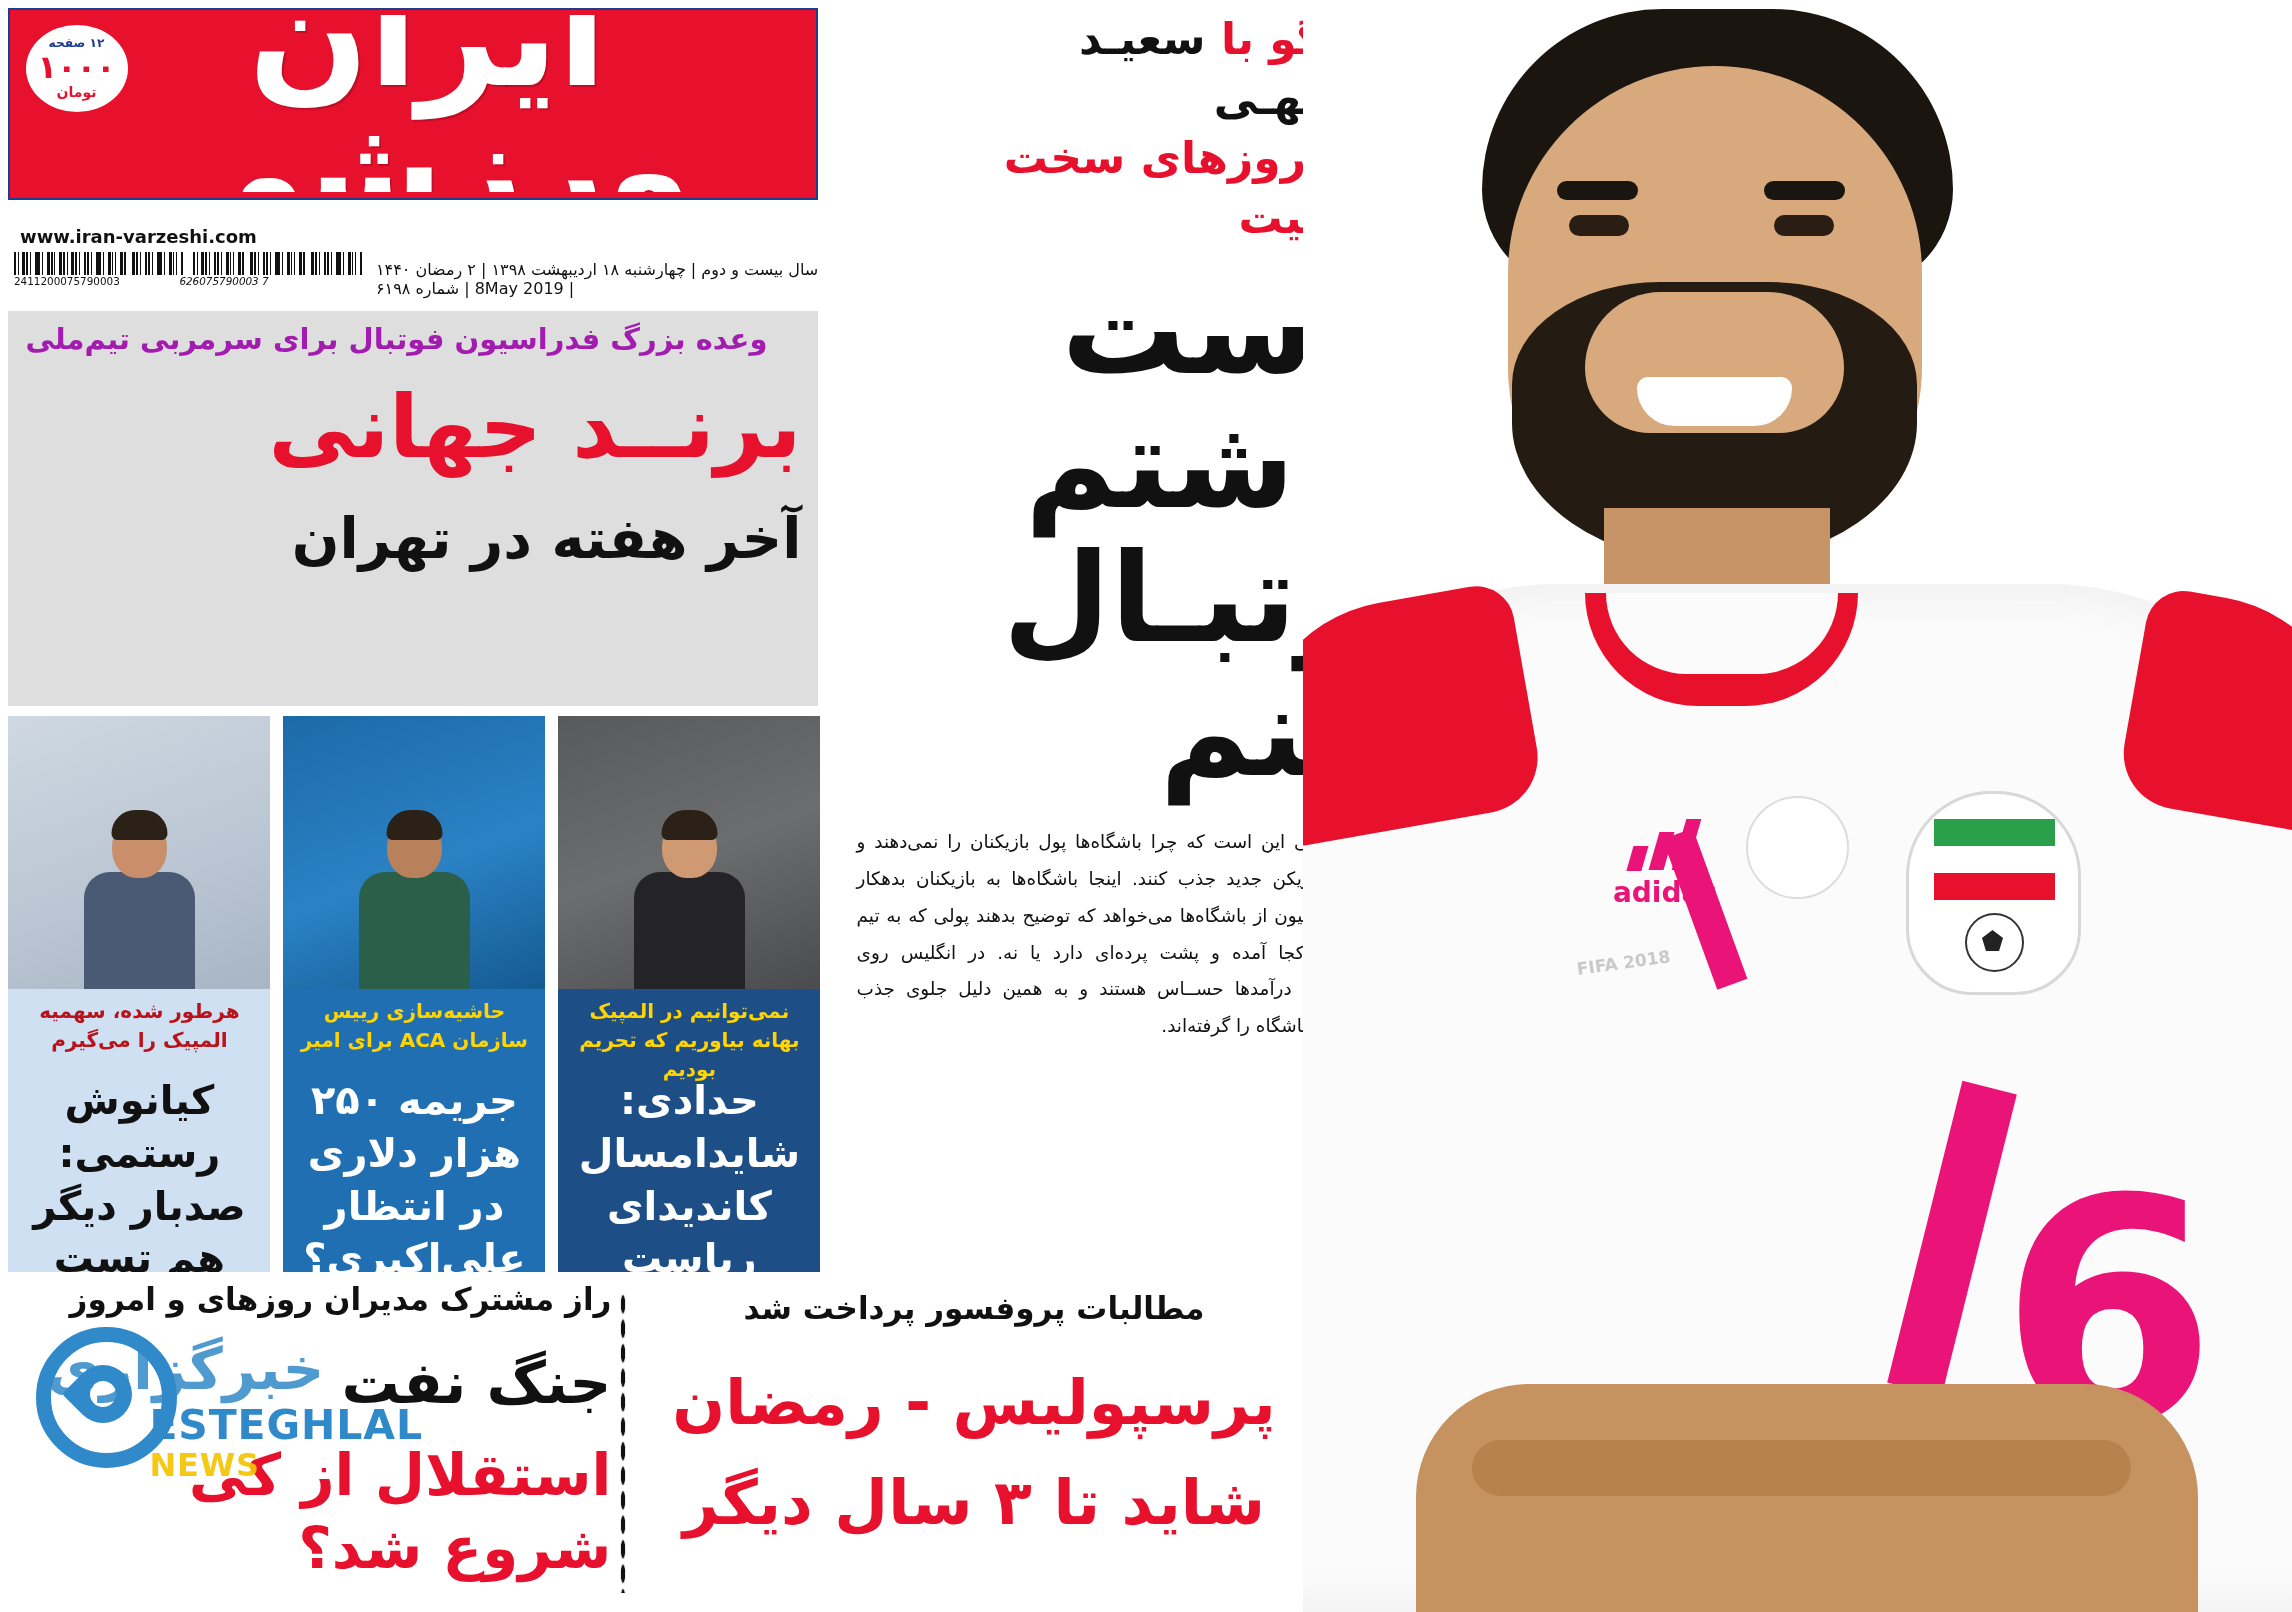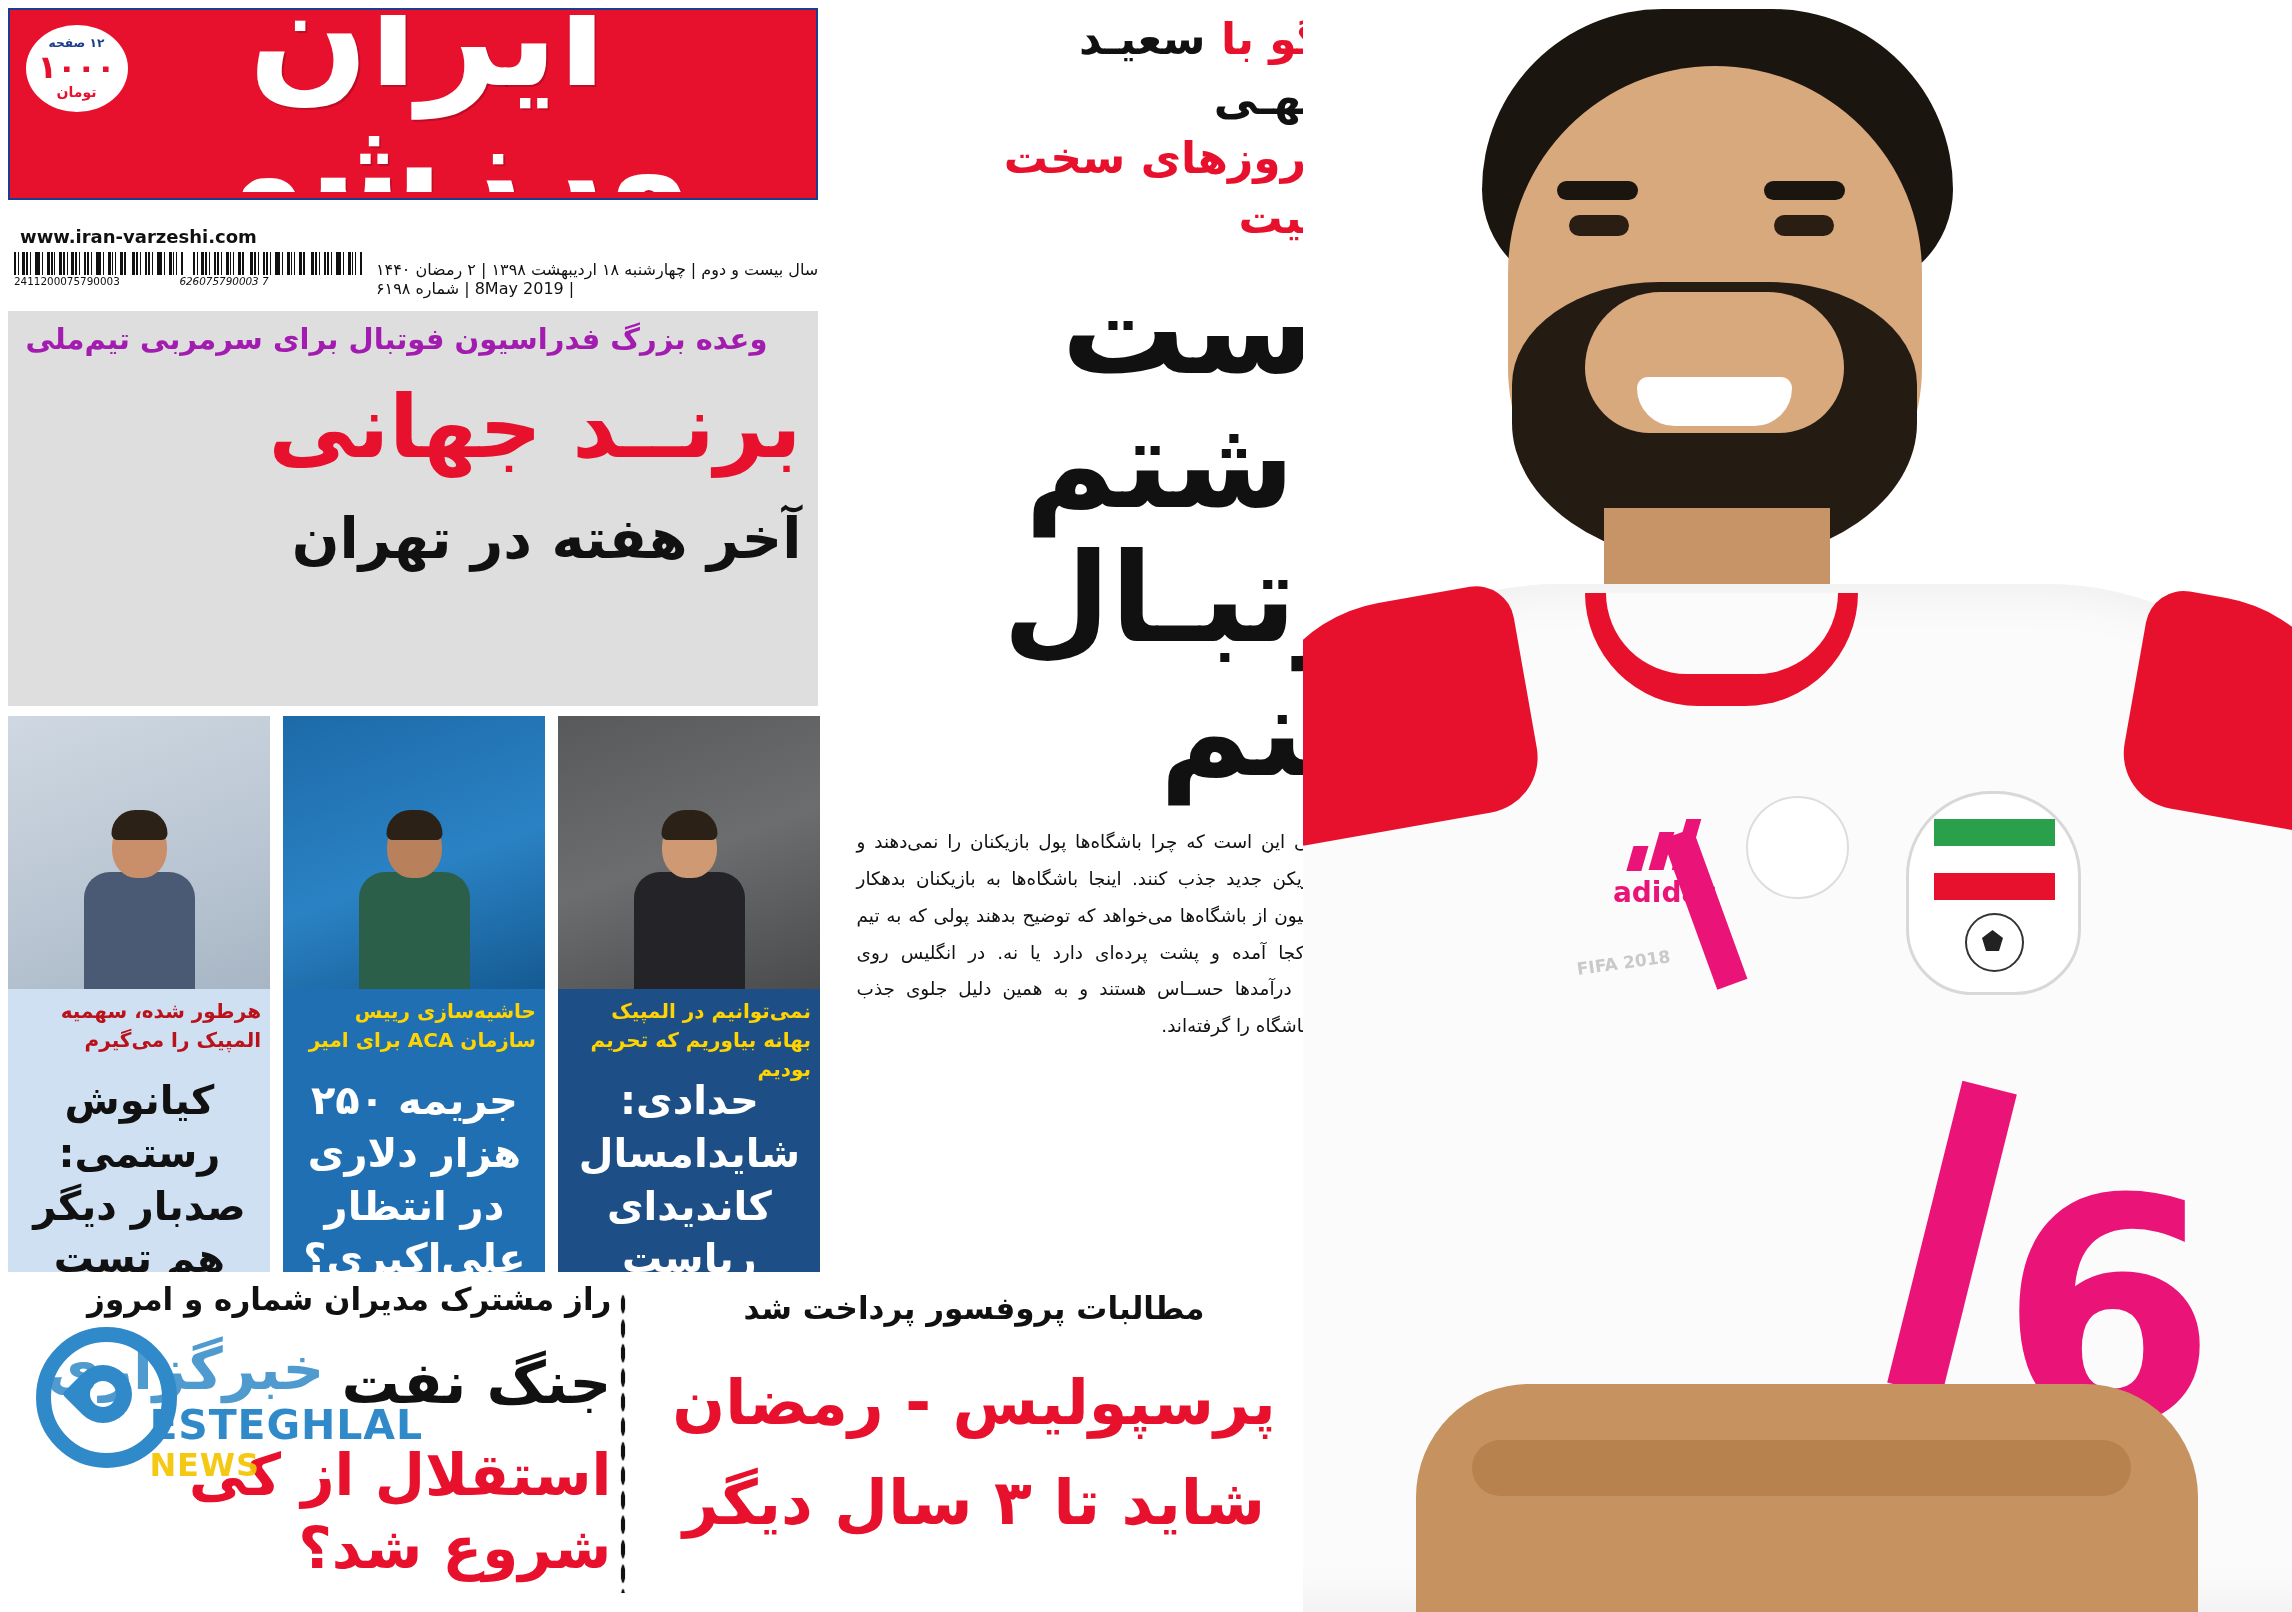--- a/index.html
+++ b/index.html
@@ -279,20 +279,21 @@
   .f1 .body { background: #4a5a74; }
   .f2 .body { background: #2c5f4a; }
   .f3 .body { background: #242428; }
   .f2 .head { background: #b9805c; }
   .f3 .head { background: #cf9a73; }
   .card .sub {
     position: absolute;
     left: 9.4px;
     right: 9.4px;
     top: 281px;
+    text-align: center;
     font-size: 20px;
     font-weight: bold;
     line-height: 1.45;
   }
   .c1 .sub { color: #b9121b; }
   .c2 .sub, .c3 .sub { color: #ffd400; }
   .card .title {
     position: absolute;
     left: 9.4px;
     right: 9.4px;
@@ -819,21 +820,21 @@
           <div class="hair"></div>
         </div>
       </div>
       <div class="sub">نمی‌توانیم در المپیک بهانه بیاوریم که تحریم بودیم</div>
       <div class="title">حدادی: شایدامسال کاندیدای ریاست فدراسیون شوم</div>
     </div>
 
   </div>
 
   <div class="bottom-left">
-    <div class="bl-over">راز مشترک مدیران شماره و امروز</div>
+    <div class="bl-over">راز مشترک مدیران روزهای و امروز</div>
     <div class="bl-l1">جنگ نفت</div>
     <div class="bl-l2">استقلال از کی شروع شد؟</div>
   </div>
 
   <div class="watermark">
     <div class="wm-ring"></div>
     <div class="wm-pin"></div>
     <div class="wm-fa">خبرگزاری</div>
     <div class="wm-text1">ESTEGHLAL</div>
     <div class="wm-text2">NEWS</div>

